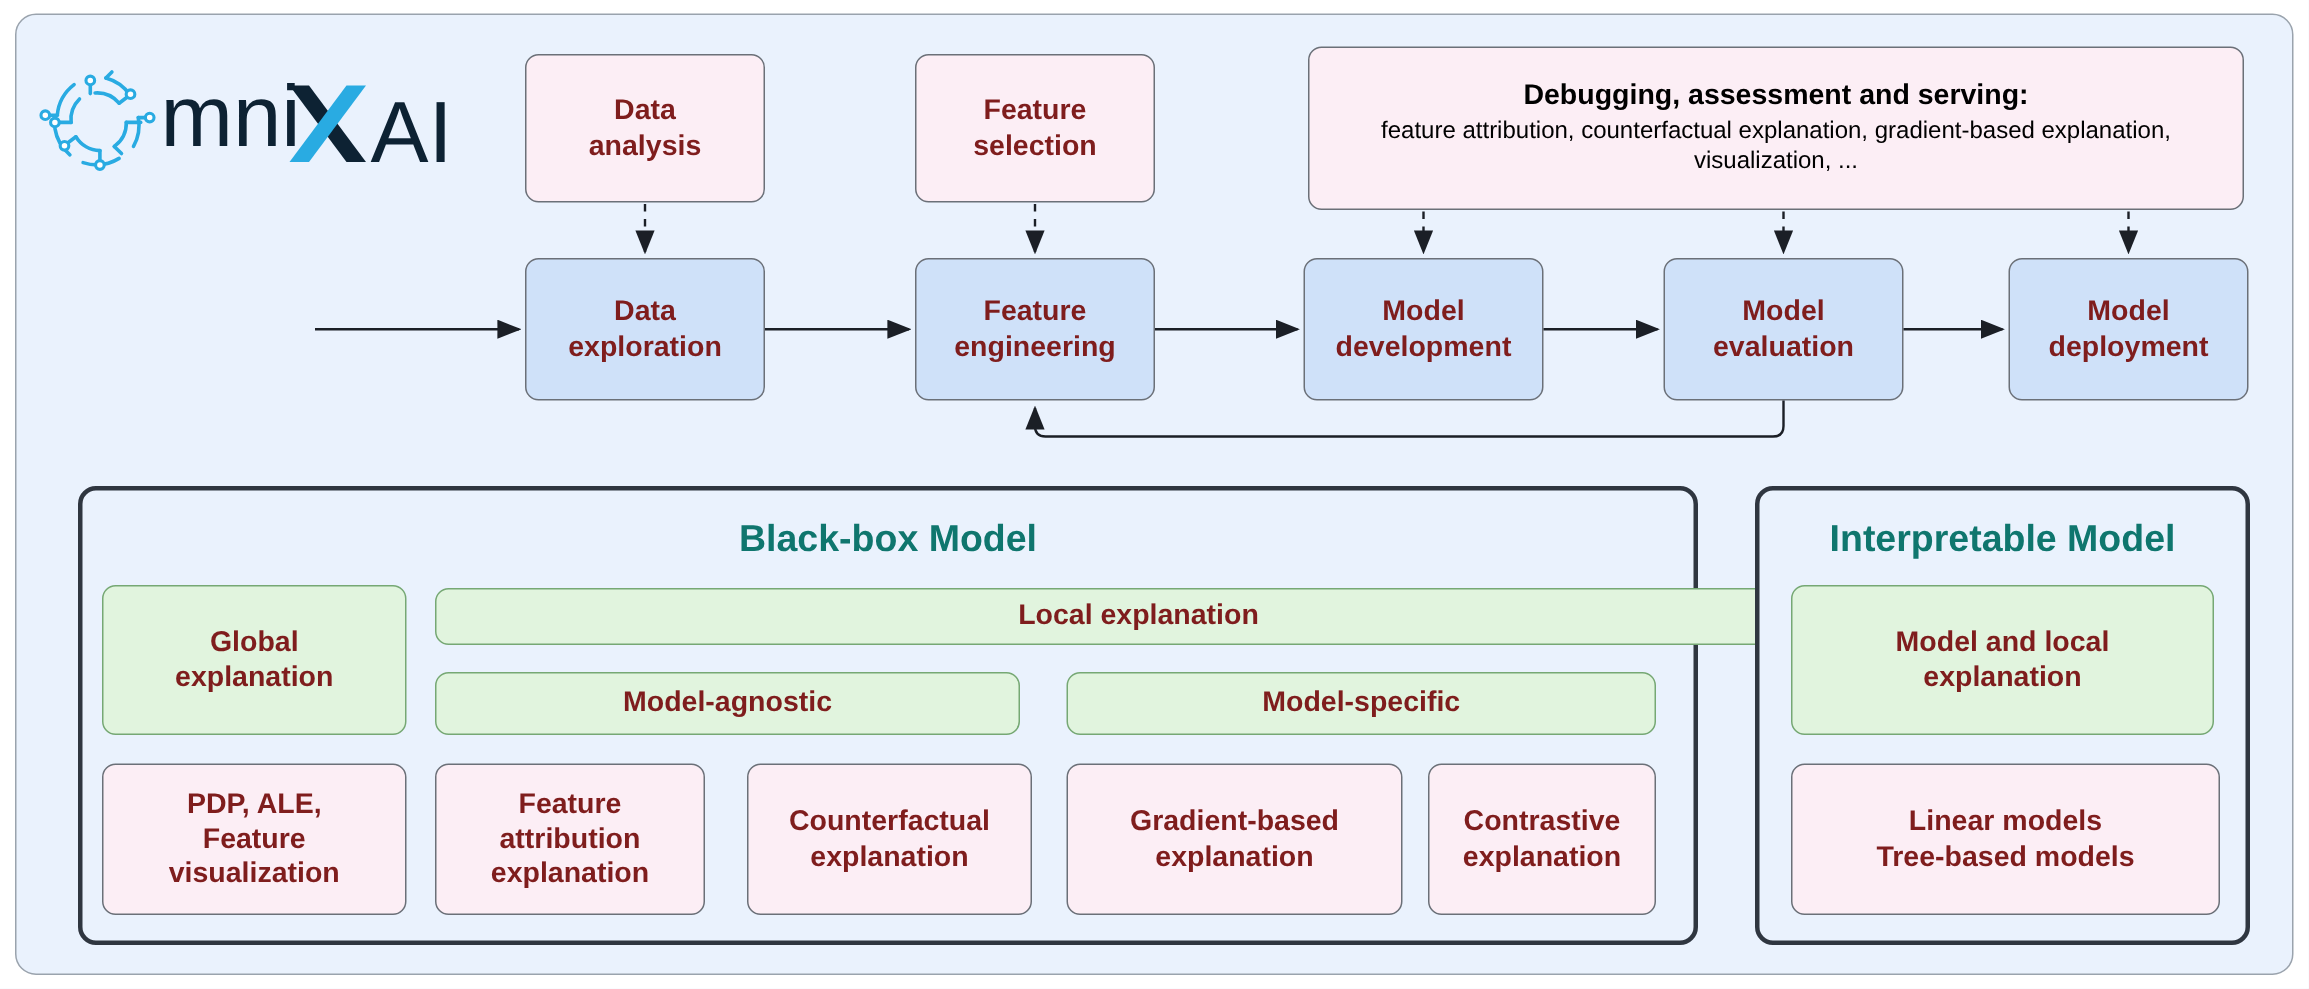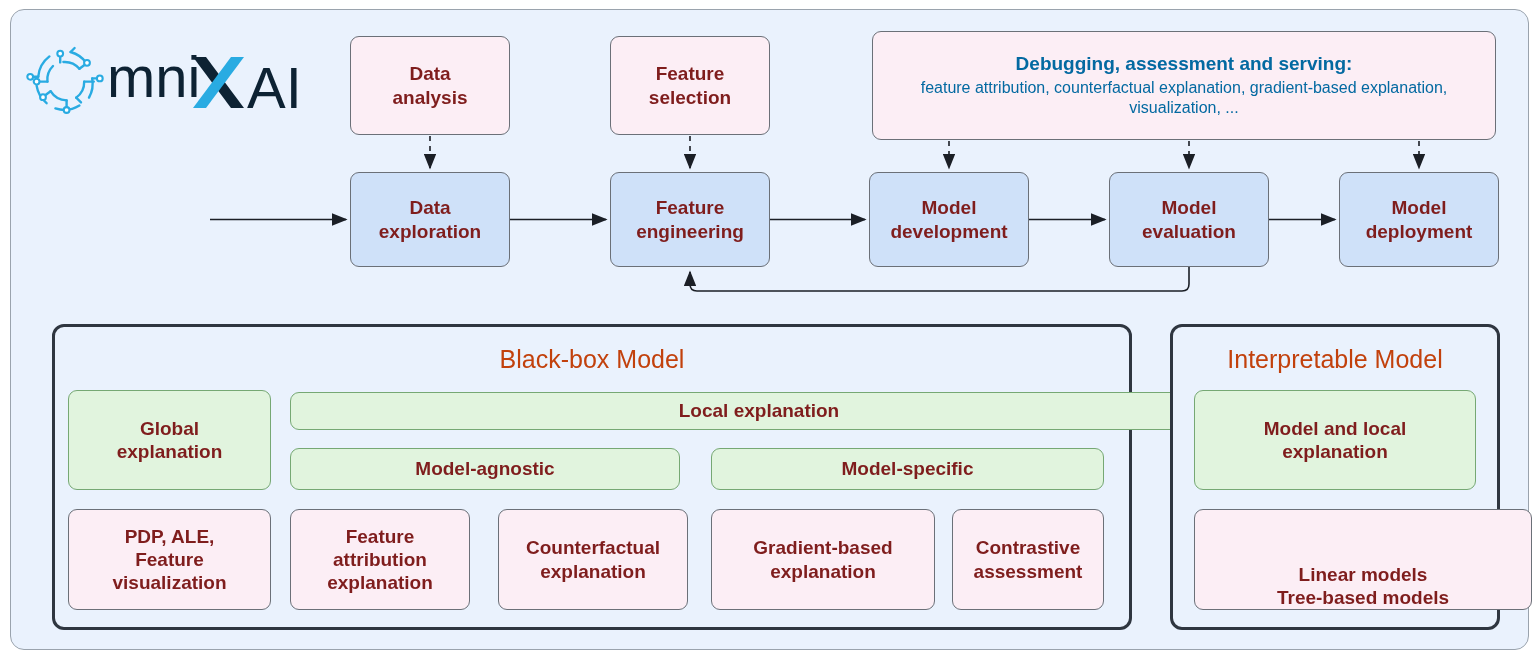--- a/index.html
+++ b/index.html
@@ -94,21 +94,21 @@
     width: 624px;
     height: 109px;
     box-sizing: border-box;
     background: #fceef5;
     border: 1.2px solid #6b7078;
     border-radius: 9px;
     display: flex;
     flex-direction: column;
     align-items: center;
     justify-content: center;
-    color: #0369a1;
+    color: #000000;
     padding: 6px 14px;
   }
   .banner-title {
     font-weight: bold;
     font-size: 19px;
     margin-bottom: 3px;
   }
   .banner-body {
     font-size: 16px;
     text-align: center;
@@ -121,23 +121,23 @@
     box-sizing: border-box;
     background: #eaf2fd;
     border: 3px solid #2f3640;
     border-radius: 12px;
   }
   .panel-title {
     position: absolute;
     left: 0;
     right: 0;
     text-align: center;
-    font-weight: normal;
+    font-weight: bold;
     font-size: 25px;
-    color: #c2410c;
+    color: #0f766e;
   }
 
   
   #wires {
     position: absolute;
     left: 0; top: 0;
     width: 1539px;
     height: 659px;
     pointer-events: none;
   }
@@ -295,30 +295,30 @@
 explanation</span>
   </div>
 
   <div class="node pink-sub" style="left:711px; top:509px; width:224px; height:101px;">
     <span class="lines">Gradient-based
 explanation</span>
   </div>
 
   <div class="node pink-sub" style="left:952px; top:509px; width:152px; height:101px;">
     <span class="lines">Contrastive
-assessment</span>
+explanation</span>
   </div>
 
   <div class="panel" style="left:1170px; top:324px; width:330px; height:306px;">
     <div class="panel-title" style="top:18px;">Interpretable Model</div>
   </div>
 
   <div class="node green" style="left:1194px; top:390px; width:282px; height:100px;">
     <span class="lines">Model and local
 explanation</span>
   </div>
 
-  <div class="node pink-sub" style="left:1194px; top:509px; width:338px; height:101px;align-items:flex-end;">
+  <div class="node pink-sub" style="left:1194px; top:509px; width:286px; height:101px;">
     <span class="lines">Linear models
 Tree-based models</span>
   </div>
 
 </div>
 
 </body></html>

